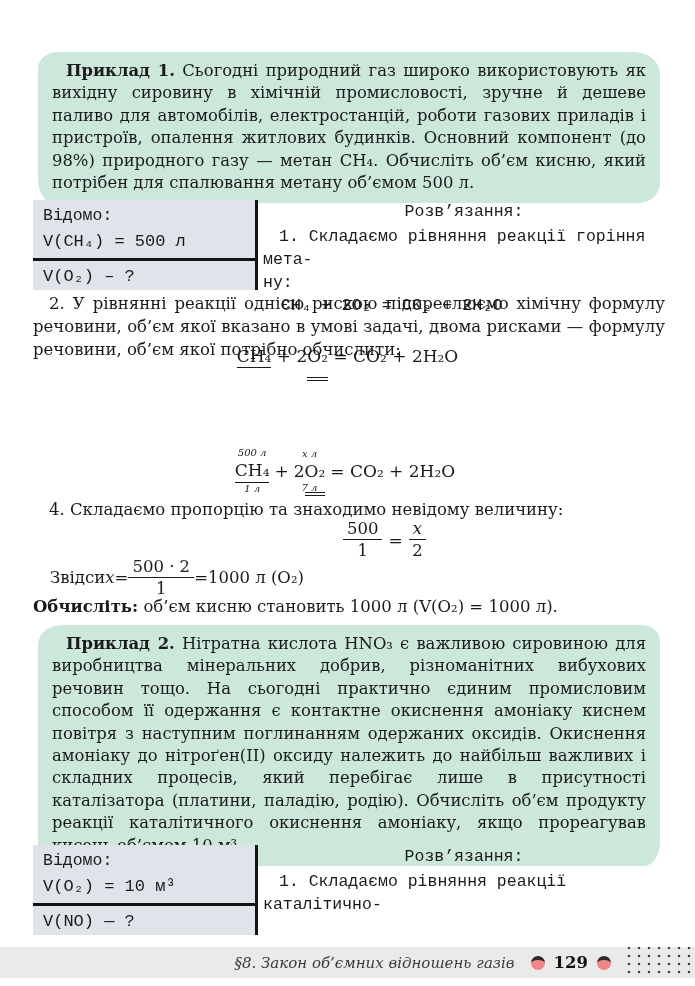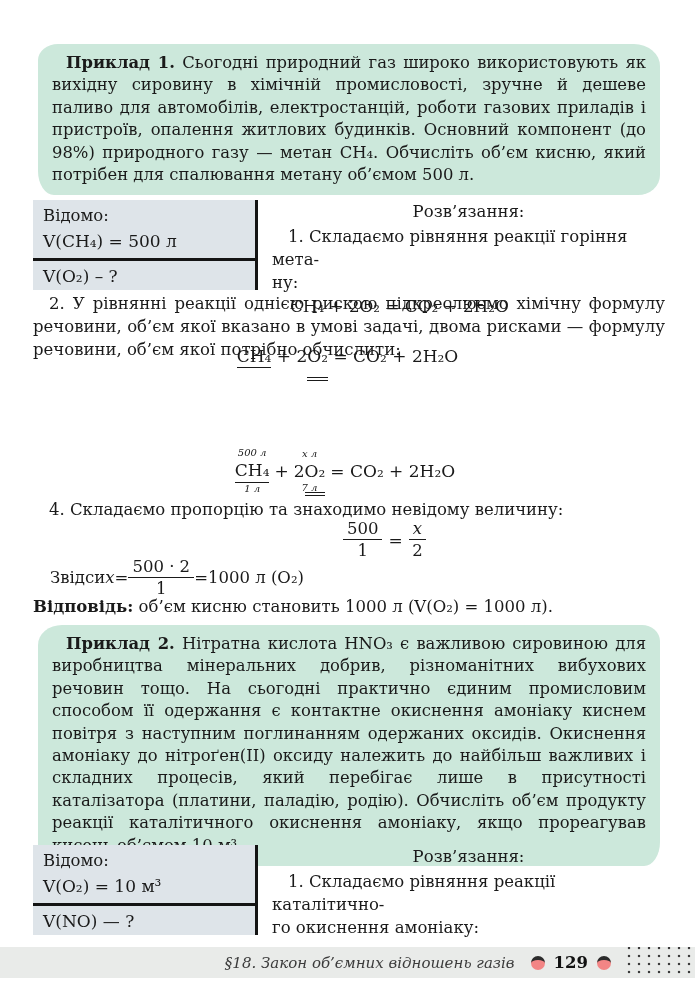--- a/index.html
+++ b/index.html
@@ -2,40 +2,40 @@
 <html><head>
 <meta charset="utf-8">
 <style>
   html,body{margin:0;padding:0;}
   body{background:#ffffff;font-family:"DejaVu Serif","Liberation Serif",serif;color:#1a1a1a;}
   .page{position:relative;width:695px;height:986px;background:#ffffff;overflow:hidden;}
 
   
   .hl-box{position:absolute;left:38px;width:622px;box-sizing:border-box;
           background:#cce8db;padding:8px 14px 9px 14px;}
-  #box1{top:44px;min-height:148px;border-radius:20px 26px 22px 16px / 16px 22px 20px 24px;}
+  #box1{top:52px;min-height:148px;border-radius:20px 26px 22px 16px / 16px 22px 20px 24px;}
   #box2{top:625px;min-height:214px;border-radius:24px 18px 16px 22px / 20px 16px 24px 18px;}
   .hl-box .para{font-size:16.4px;line-height:22.4px;}
 
   
   .para{font-size:16.5px;line-height:23px;text-align:justify;color:#1a1a1a;margin:0;}
   .lead{font-weight:bold;}
   .ind{text-indent:16px;}
   .ind-sm{text-indent:14px;}
   .abs{position:absolute;left:33px;width:632px;}
 
   
-  .given-table{position:absolute;left:33px;width:632px;height:90px;display:flex;}
+  .given-table{position:absolute;left:33px;width:632px;height:90px;display:flex;font-family:Liberation Mono, monospace;}
   .given-box{width:222px;height:90px;box-sizing:border-box;background:#dee4e9;
              padding:4px 10px 6px 10px;flex-shrink:0;}
   .given-title{font-size:16.5px;line-height:24px;}
   .given-val{font-size:17px;line-height:27px;}
   .divider{height:3px;background:#141414;margin:3px -10px 2px -10px;}
   .vline{width:3px;height:90px;background:#141414;flex-shrink:0;}
-  .sol-col{flex:1;padding-left:14px;}
+  .sol-col{flex:1;padding-left:5px;}
   .sol-title{font-size:16.5px;line-height:23px;text-align:center;margin-bottom:2px;}
   .sol-line{font-size:16.5px;line-height:23px;}
   .sol-eq{margin-left:18px;font-size:16.8px;line-height:24px;}
 
   
   .equation{position:absolute;left:0;width:695px;text-align:center;font-size:17px;color:#1a1a1a;}
   .u-single{border-bottom:1.4px solid #1a1a1a;padding-bottom:1px;}
   .u-double{border-bottom:4px double #1a1a1a;padding-bottom:11px;}
   .eq-flex{display:flex;justify-content:center;align-items:center;}
   .stack{display:inline-flex;flex-direction:column;align-items:center;}
@@ -128,42 +128,41 @@
     <span class="italic">x</span>
     <span>=</span>
     <span class="frac">
       <span class="num">500 · 2</span>
       <span class="den">1</span>
     </span>
     <span>=</span>
     <span>1000 л (O₂)</span>
   </div>
 
-  <p class="para abs" style="top:595px;"><span class="lead">Відповідь:</span> <span>об’єм кисню становить 1000 л (V(O₂) = 1000 л).</span></p>
+  <p class="para abs" style="top:595px;"><span class="lead">Обчисліть:</span> <span>об’єм кисню становить 1000 л (V(O₂) = 1000 л).</span></p>
 
   <section class="hl-box" id="box2">
     <p class="para ind-sm"><span class="lead">Приклад 2.</span> <span>Нітратна кислота HNO₃ є важливою сировиною для виробництва мінеральних добрив, різноманітних вибухових речовин тощо. На сьогодні практично єдиним промисловим способом її одержання є контактне окиснення амоніаку киснем повітря з наступним поглинанням одержаних оксидів. Окиснення амоніаку до нітроґен(II) оксиду належить до найбільш важливих і складних процесів, який перебігає лише в присутності каталізатора (платини, паладію, родію). Обчисліть об’єм продукту реакції каталітичного окиснення амоніаку, якщо прореагував кисень об’ємом 10 м³.</span></p>
   </section>
 
   <div class="given-table" style="top:845px;">
     <div class="given-box">
       <div class="given-title">Відомо:</div>
       <div class="given-val">V(O₂) = 10 м³</div>
       <div class="divider"></div>
       <div class="given-val">V(NO) — ?</div>
     </div>
     <div class="vline"></div>
     <div class="sol-col">
       <div class="sol-title">Розв’язання:</div>
       <div class="sol-line ind">1. Складаємо рівняння реакції каталітично-</div>
-      <div class="sol-line">го окиснення амоніаку:</div>
     </div>
   </div>
 
   <div class="footer">
-    <span class="f-title">§18. Закон об’ємних відношень газів</span>
+    <span class="f-title">§8. Закон об’ємних відношень газів</span>
     <span class="page-dot dot-l"></span>
     <span class="page-num">129</span>
     <span class="page-dot dot-r"></span>
     <span class="dots-grid"></span>
   </div>
 
 </div>
 
 </body></html>

